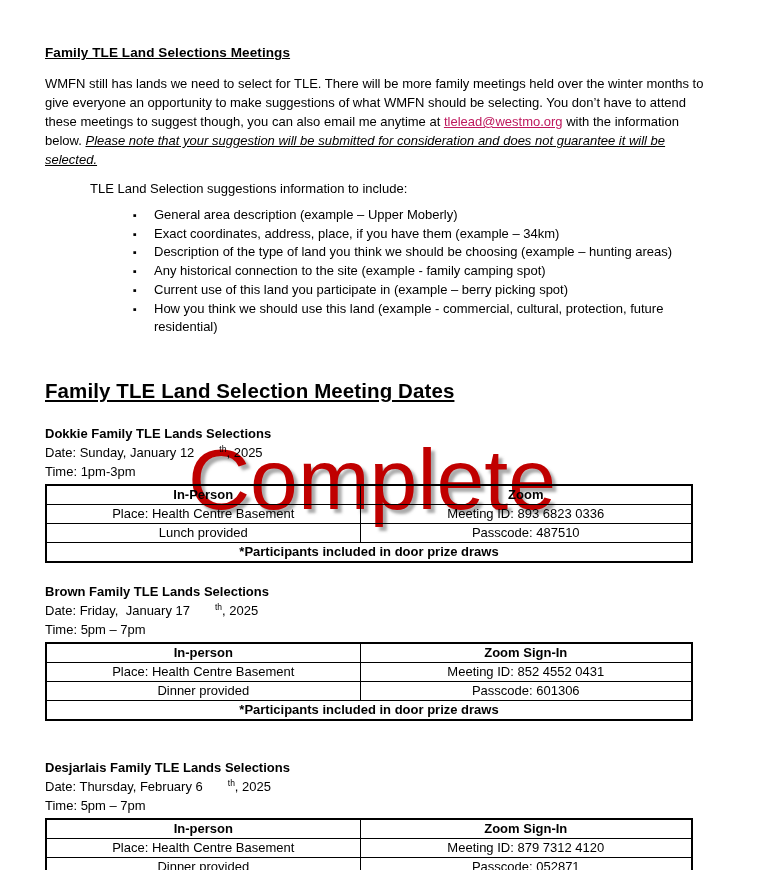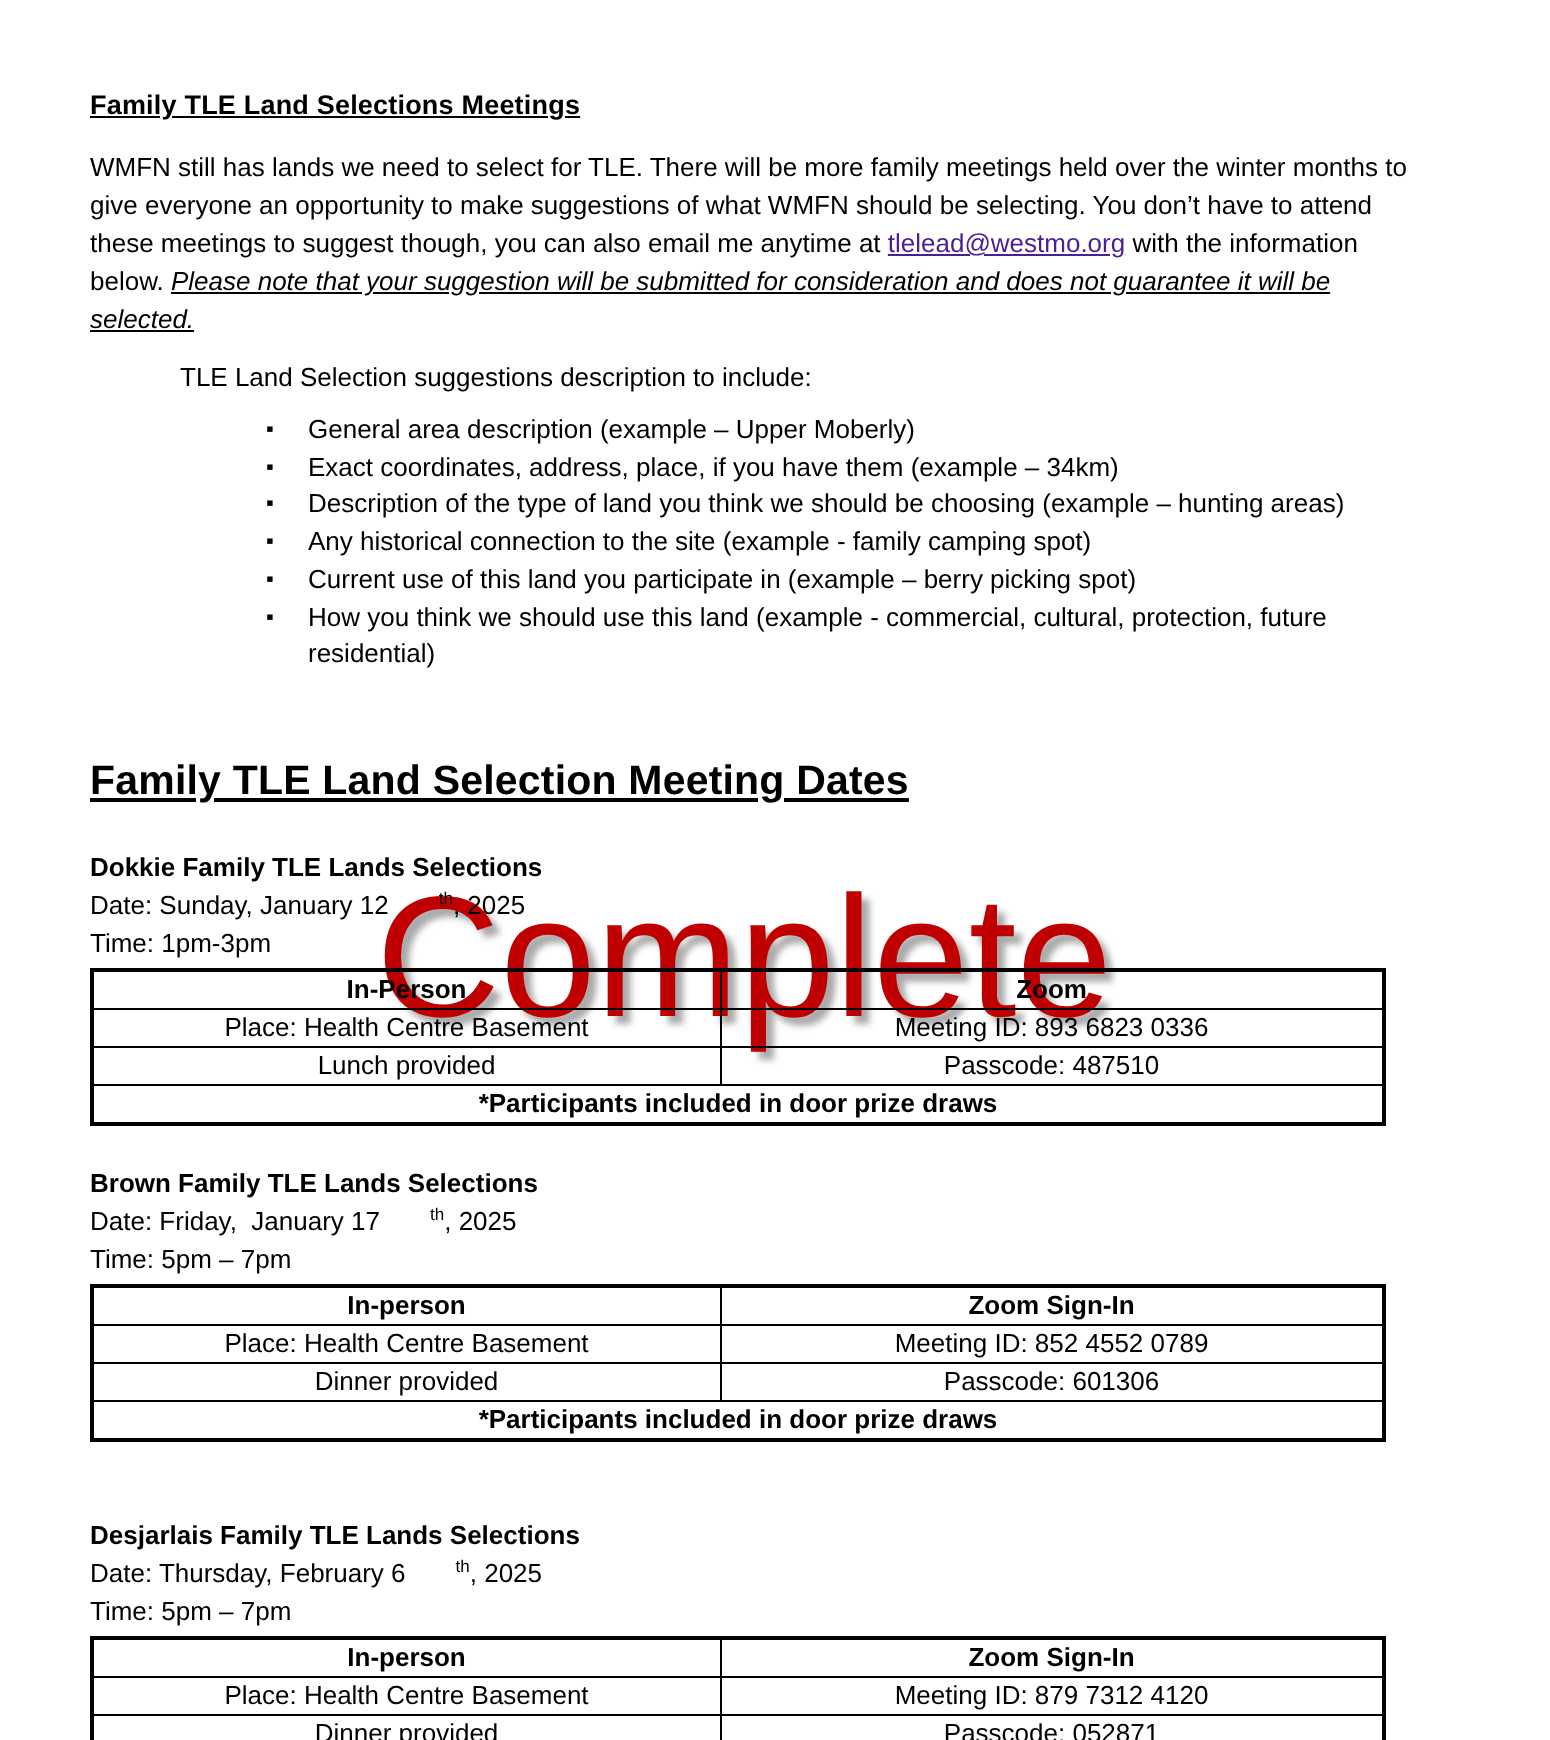--- a/index.html
+++ b/index.html
@@ -24,21 +24,21 @@
     text-decoration: underline;
     margin-bottom: 14px;
     letter-spacing: 0.1px;
   }
   .body-text {
     font-size: 13px;
     line-height: 19px;
     margin-bottom: 10px;
   }
   .email-link {
-    color: #4c1d95;
+    color: #be185d;
     text-decoration: underline;
     cursor: pointer;
   }
   .note {
     font-style: italic;
     text-decoration: underline;
   }
   .lead {
     font-size: 13px;
     line-height: 19px;
@@ -129,21 +129,21 @@
 </style>
 </head>
 <body>
 
 <div class="page">
 
   <h2 class="h-small">Family TLE Land Selections Meetings</h2>
 
   <p class="body-text"><span>WMFN still has lands we need to select for TLE. There will be more family meetings held over the winter months to give everyone an opportunity to make suggestions of what WMFN should be selecting. You don’t have to attend these meetings to suggest though, you can also email me anytime at </span><a class="email-link">tlelead@westmo.org</a><span> with the information below. </span><span class="note">Please note that your suggestion will be submitted for consideration and does not guarantee it will be selected.</span></p>
 
-  <p class="lead">TLE Land Selection suggestions description to include:</p>
+  <p class="lead">TLE Land Selection suggestions information to include:</p>
 
   <ul class="bullets">
     <li>General area description (example – Upper Moberly)</li>
     <li>Exact coordinates, address, place, if you have them (example – 34km)</li>
     <li>Description of the type of land you think we should be choosing (example – hunting areas)</li>
     <li>Any historical connection to the site (example - family camping spot)</li>
     <li>Current use of this land you participate in (example – berry picking spot)</li>
     <li>How you think we should use this land (example - commercial, cultural, protection, future residential)</li>
   </ul>
 
@@ -187,21 +187,21 @@
           <col class="c1">
           <col class="c2">
         </colgroup>
       <tbody>
           <tr>
         <th>In-person</th>
         <th>Zoom Sign-In</th>
       </tr>
       <tr>
         <td>Place: Health Centre Basement</td>
-        <td>Meeting ID: 852 4552 0789</td>
+        <td>Meeting ID: 852 4552 0431</td>
       </tr>
       <tr>
         <td>Dinner provided</td>
         <td>Passcode: 601306</td>
       </tr>
       <tr>
         <td class="t-footer" colspan="2">*Participants included in door prize draws</td>
       </tr>
     </tbody>
       </table>

